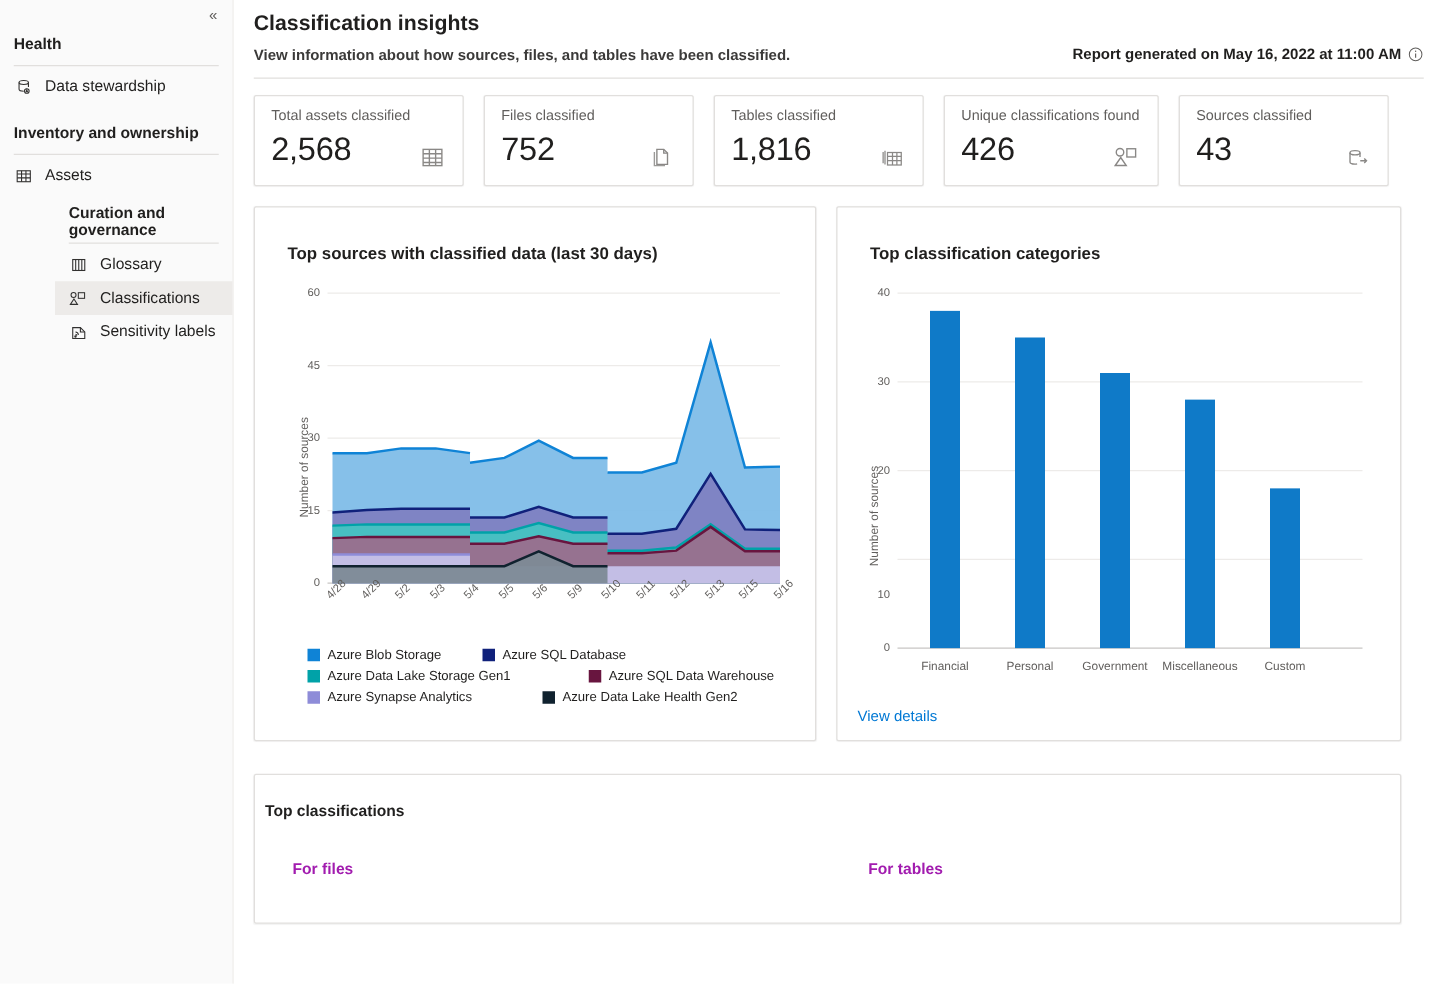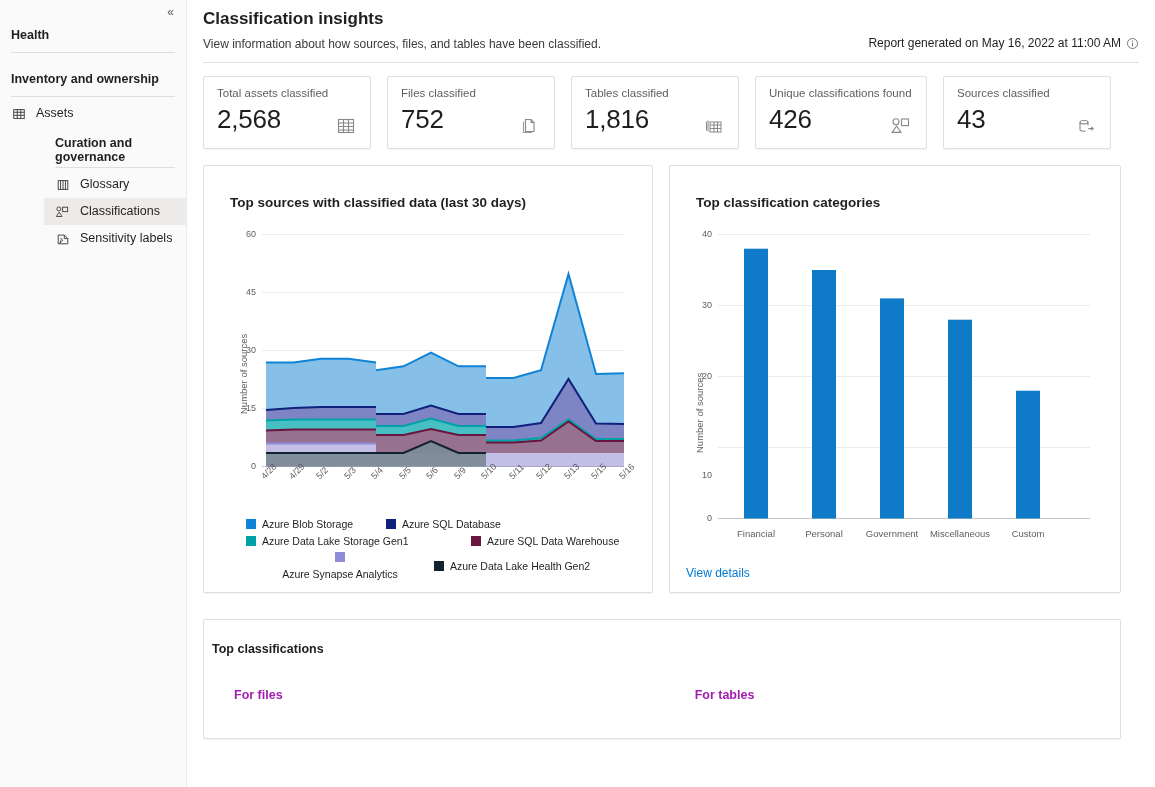--- a/index.html
+++ b/index.html
@@ -39,21 +39,21 @@
     font-size: 12.5px; color: #201f1e;
   }
   .nav-item.selected { background: #edebe9; }
   .nav-ico { width: 15px; height: 15px; display:flex; align-items:center; justify-content:center; flex:0 0 15px; color:#323130; }
   .nav-label { line-height: 1; }
 
   
   .main { flex: 1; height: 787px; overflow: hidden; background: #fff; position: relative; }
   .page-head { padding: 8px 16px 0 16px; }
   .page-title { font-size: 17px; font-weight: 600; color: #201f1e; margin: 0; line-height: 22px; }
-  .subrow { display: flex; align-items: flex-start; justify-content: space-between; margin-top: 6px; }
+  .subrow { display: flex; align-items: flex-start; justify-content: space-between; margin-top: 6px; font-weight: bold; }
   .page-sub { font-size: 12px; color: #3b3a39; line-height: 16px; }
   .report-stamp { font-size: 12px; color: #201f1e; display: flex; align-items: center; gap: 5px; white-space: nowrap; }
   .info-ico { width: 13px; height: 13px; display:inline-flex; }
   .head-rule { height: 1px; background: #e1dfdd; margin-top: 10px; }
 
   
   .kpi-wrap { padding: 13px 16px 0 16px; display: flex; flex-wrap: wrap; gap: 16px; }
   .kpi-card {
     width: 168px; height: 73px; background: #fff;
     border: 1px solid #e1dfdd; border-radius: 2px;
@@ -109,20 +109,32 @@
 <div class="app">
 
   <div class="sidebar">
     <div class="collapse-btn">
       <span>«</span>
     </div>
 
     <div style="padding-top:22px;">
       <div class="nav-group-title">Health</div>
       <div class="nav-sep"></div>
+      <div class="nav-item">
+        <span class="nav-ico">
+          <svg width="14" height="14" viewBox="0 0 16 16" fill="none" stroke="#323130" stroke-width="1">
+            <ellipse cx="8" cy="3.4" rx="4.3" ry="1.8"></ellipse>
+            <path d="M3.7 3.4v6.2c0 1 1.9 1.8 4.3 1.8"></path>
+            <path d="M12.3 3.4v4.2"></path>
+            <circle cx="10.8" cy="11.2" r="2.1"></circle>
+            <path d="M10.1 12.2l0.7-2 0.7 2m-1.2-0.7h1"></path>
+          </svg>
+        </span>
+        <span class="nav-label">Data stewardship</span>
+      </div>
     </div>
 
     <div style="padding-top:10px;">
       <div class="nav-group-title">Inventory and ownership</div>
       <div class="nav-sep"></div>
       <div class="nav-item">
         <span class="nav-ico">
           <svg width="14" height="14" viewBox="0 0 16 16" fill="none" stroke="#323130" stroke-width="1">
             <rect x="2" y="3" width="12" height="10"></rect>
             <path d="M2 6h12M2 9.5h12M6 3v10M10 3v10"></path>
@@ -366,21 +378,21 @@
             <div class="legend-item" style="width:225px;">
               <span class="legend-swatch" style="background:#00a2a8;"></span>
               <span>Azure Data Lake Storage Gen1</span>
             </div>
             <div class="legend-item">
               <span class="legend-swatch" style="background:#68153f;"></span>
               <span>Azure SQL Data Warehouse</span>
             </div>
           </div>
           <div class="legend-row">
-            <div class="legend-item" style="width:188px;flex-direction:column;">
+            <div class="legend-item" style="width:188px;">
               <span class="legend-swatch" style="background:#8e8cd8;"></span>
               <span>Azure Synapse Analytics</span>
             </div>
             <div class="legend-item">
               <span class="legend-swatch" style="background:#10222f;"></span>
               <span>Azure Data Lake Health Gen2</span>
             </div>
           </div>
         </div>
       </div>

